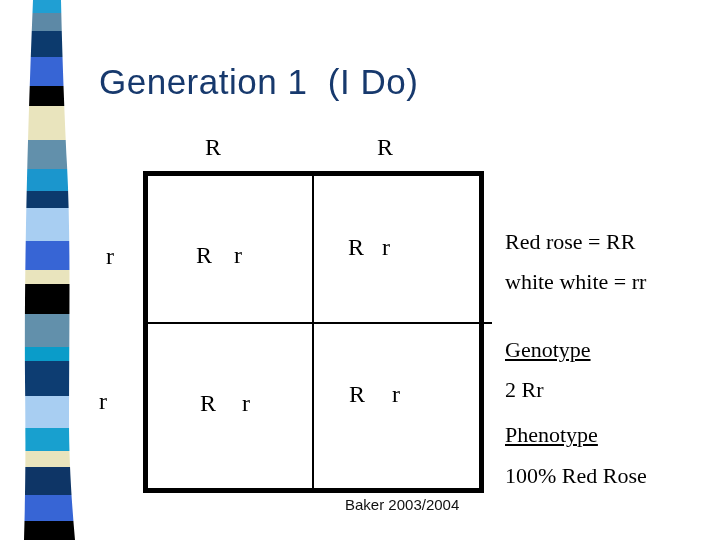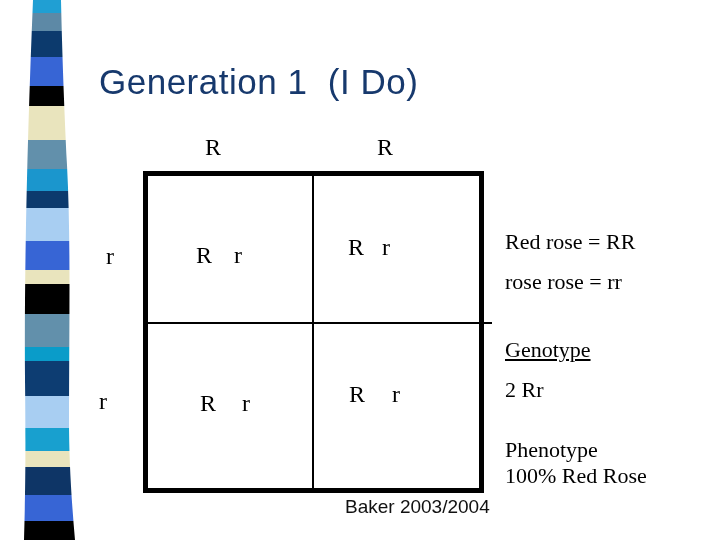--- a/index.html
+++ b/index.html
@@ -33,24 +33,24 @@
   .cell-tl .a2{margin-left:22px;}
   .cell-tr .a2{margin-left:18px;}
   .cell-bl .a2{margin-left:26px;}
   .cell-br .a2{margin-left:27px;}
 
   .note{position:absolute;left:505px;font-size:22px;white-space:nowrap;}
   .note-1{top:231px;}
   .note-2{top:271px;}
   .note-3{top:339px;text-decoration:underline;font-family:Liberation Serif, serif;}
   .note-4{top:379px;}
-  .note-5{top:424px;margin-top:15px;}
+  .note-5{top:424px;text-decoration:underline;}
   .note-6{top:465px;}
 
-  .credit{position:absolute;left:345px;top:497px;font-size:19px;color:#111;line-height:1;}
+  .credit{position:absolute;left:345px;top:497px;font-size:15px;color:#111;line-height:1;}
 </style>
 </head>
 <body>
 
 <div class="slide">
 
   <svg class="ribbon" viewBox="0 0 100 540" aria-hidden="true">
     <defs>
       <clipPath id="ribbonClip">
         <path d="M 33,0 C 28,120 24,260 25,380 C 26,460 25,505 24,540 L 75,540 C 71,495 69,455 69,420 C 69,330 71,240 67,165 C 64,105 62,45 61,0 Z"></path>
@@ -105,21 +105,21 @@
   <div class="serif cell cell-bl">
     <span class="a1">R</span>
     <span class="a2">r</span>
   </div>
   <div class="serif cell cell-br">
     <span class="a1">R</span>
     <span class="a2">r</span>
   </div>
 
   <div class="serif note note-1">Red rose = RR</div>
-  <div class="serif note note-2">rose rose = rr</div>
+  <div class="serif note note-2">white white = rr</div>
   <div class="serif note note-3">Genotype</div>
   <div class="serif note note-4">2 Rr</div>
   <div class="serif note note-5">Phenotype</div>
   <div class="serif note note-6">100% Red Rose</div>
 
   <div class="credit">Baker 2003/2004</div>
 
 </div>
 
 </body></html>

